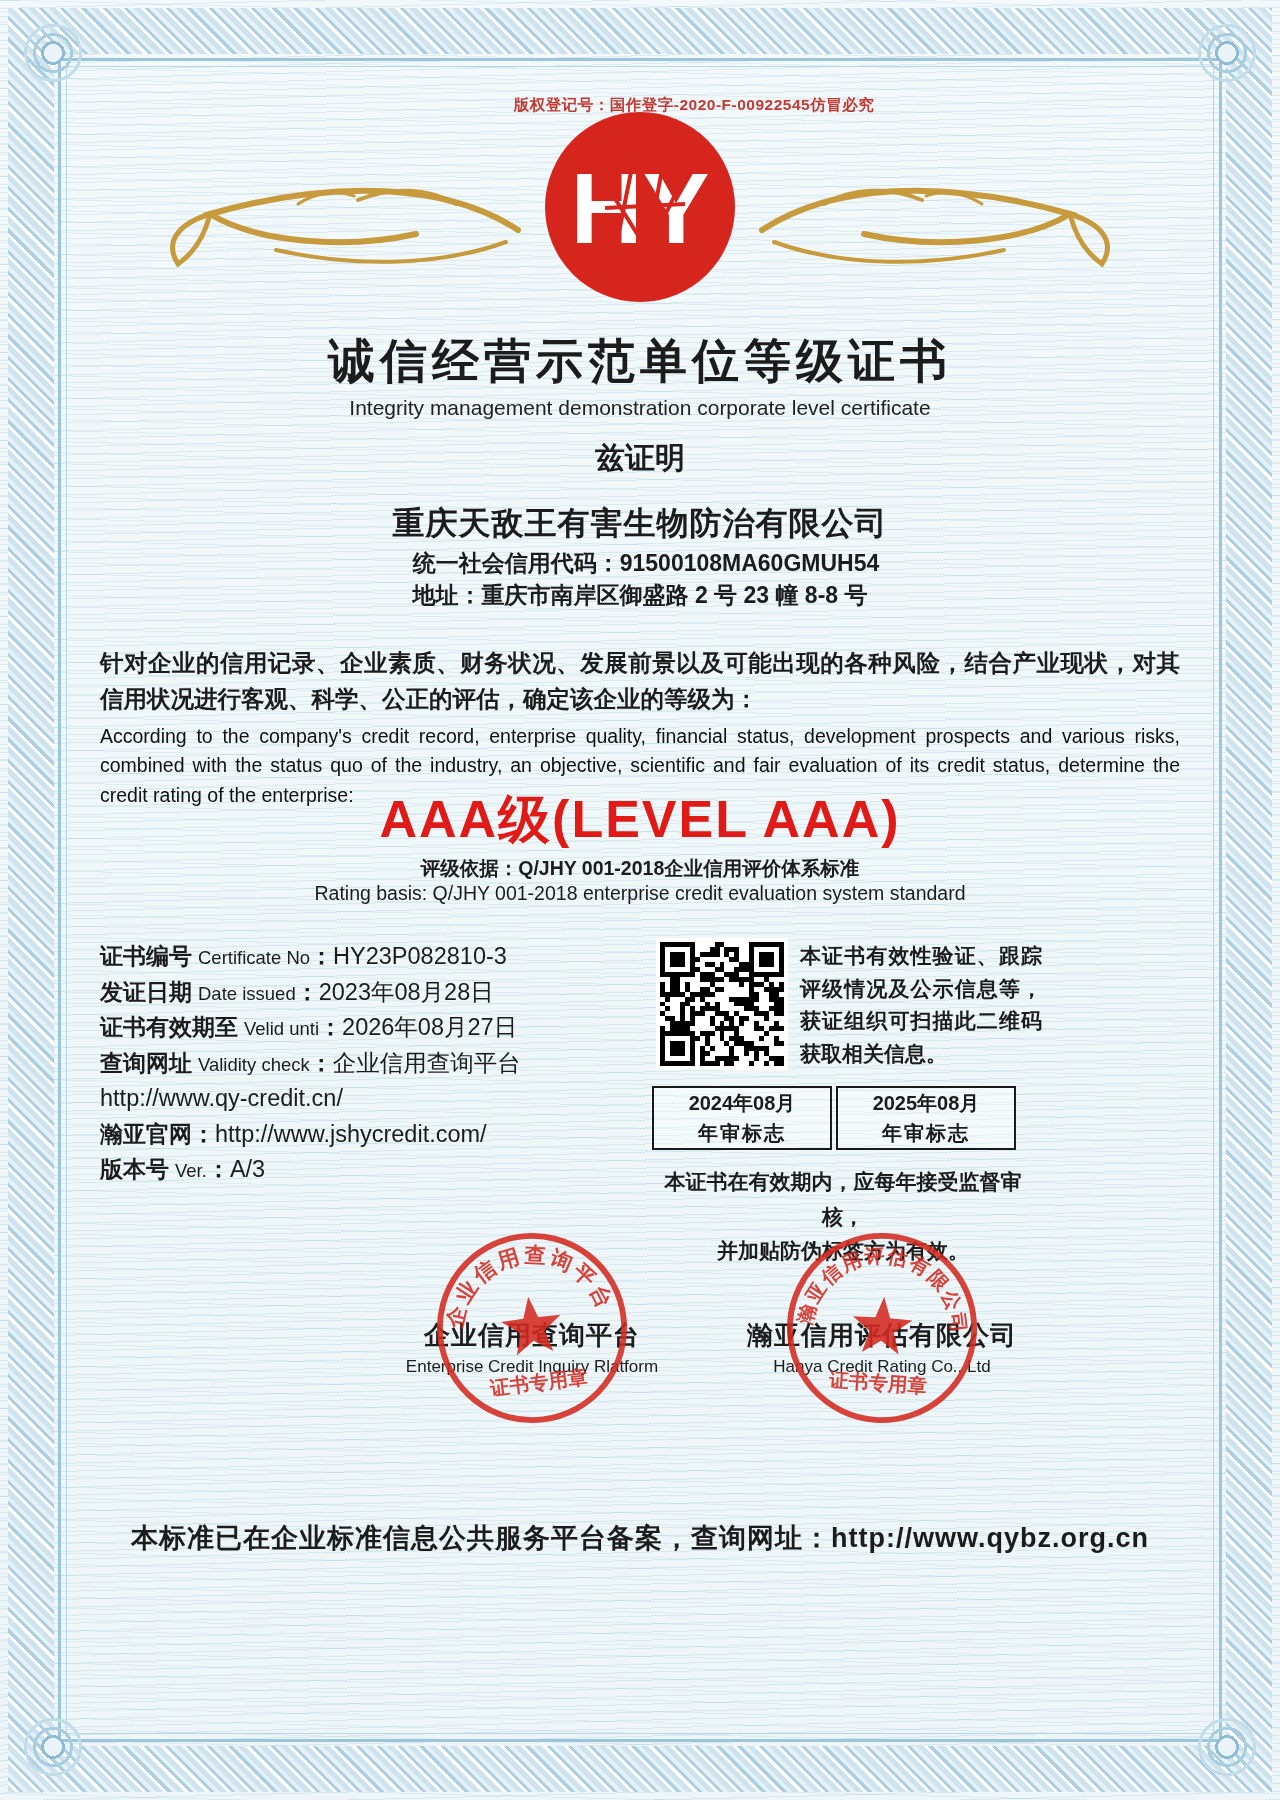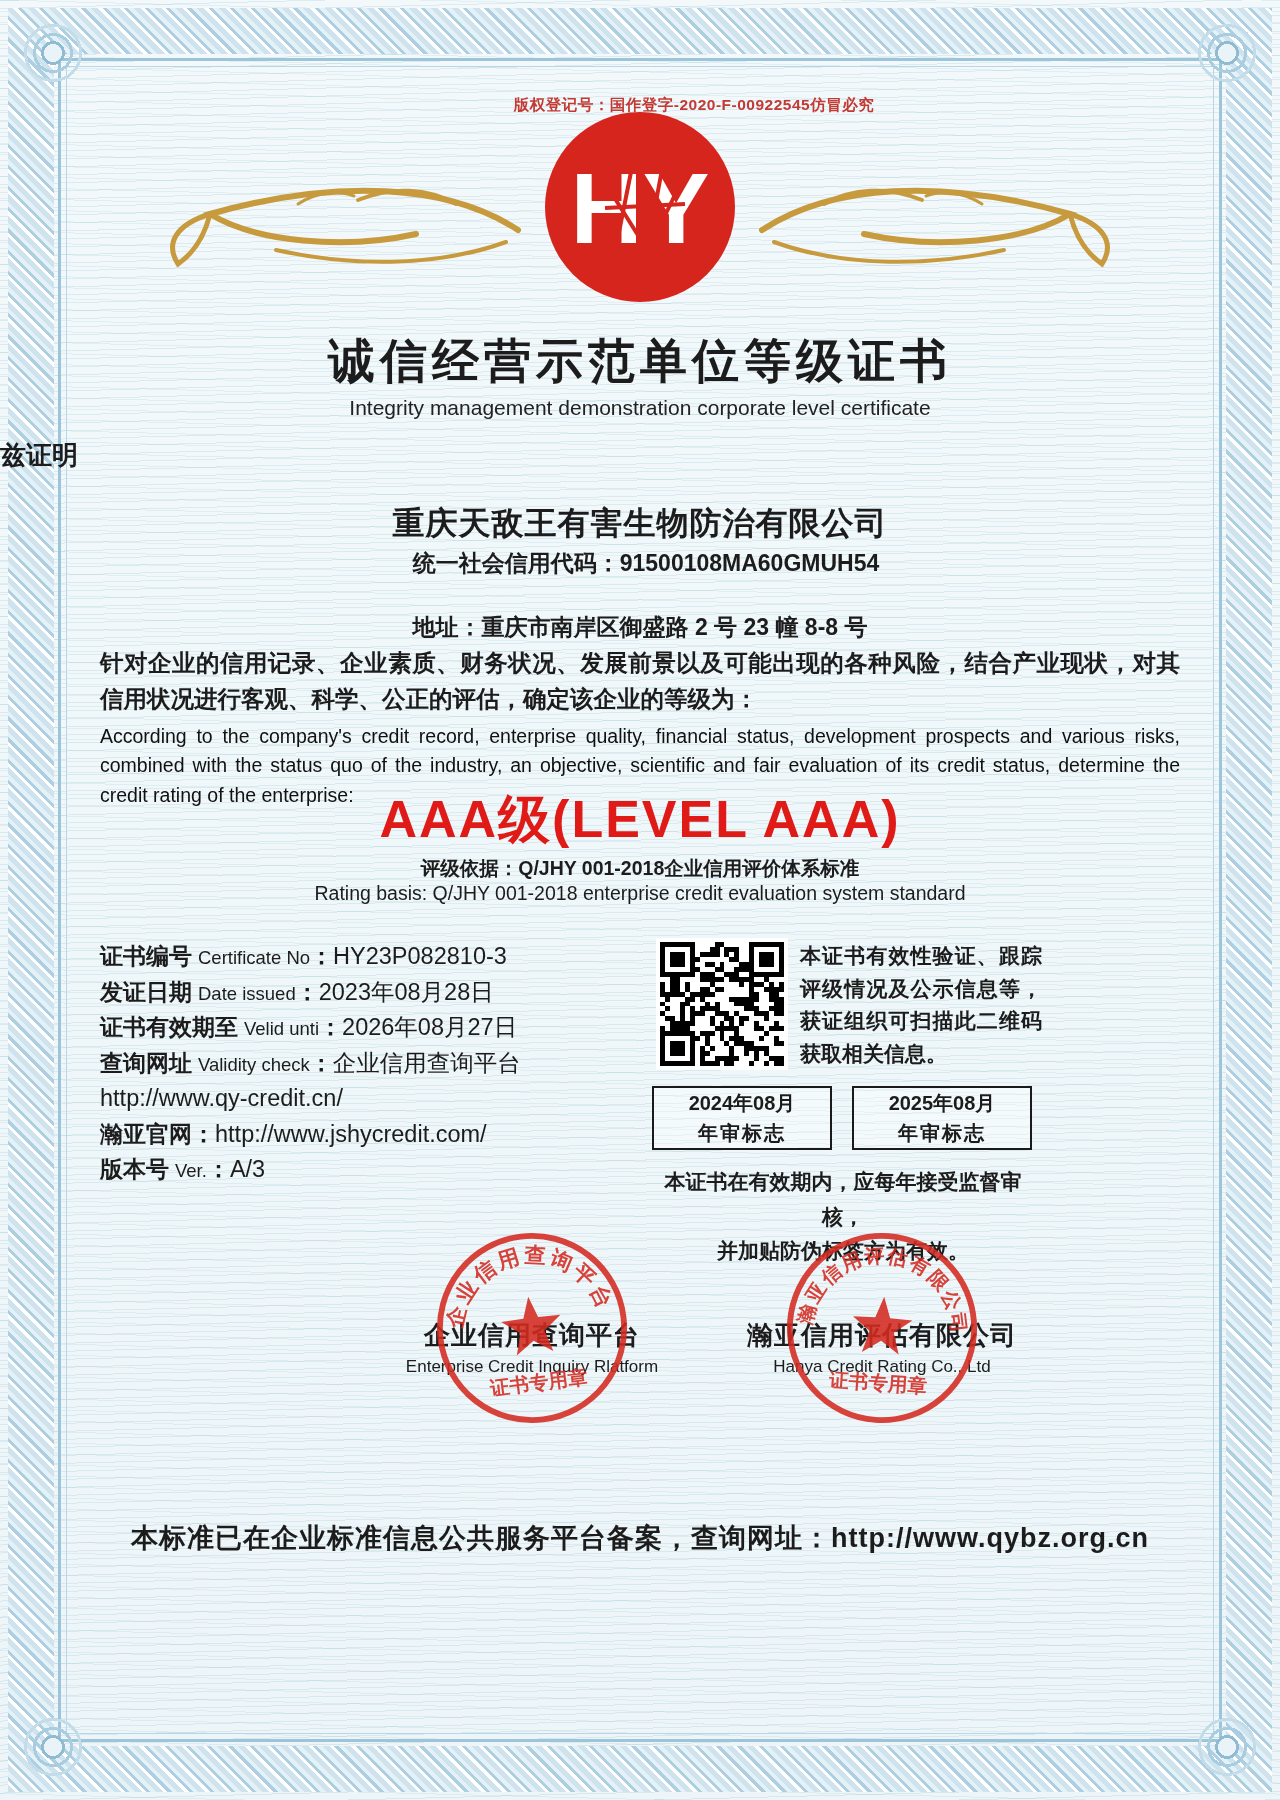--- a/index.html
+++ b/index.html
@@ -46,45 +46,45 @@
     font-size:15.5px;font-weight:700;color:#c23a33;letter-spacing:.5px;
   }
 
   .logo{position:absolute;left:545px;top:112px;width:190px;height:190px;}
   .flourish{position:absolute;top:168px;width:378px;height:120px;}
   .flourish.left{left:148px;}
   .flourish.right{right:148px;transform:scaleX(-1);}
 
   .title-cn{position:absolute;top:330px;width:100%;text-align:center;font-size:47px;font-weight:700;letter-spacing:5px;}
   .title-en{position:absolute;top:396px;width:100%;text-align:center;font-size:21px;color:#222;}
-  .certify-cn{position:absolute;top:438px;width:100%;font-size:26px;font-weight:600;}
+  .certify-cn{position:absolute;top:438px;width:100%;text-align:center;font-size:30px;font-weight:600;}
   .certify-en{position:absolute;top:472px;width:100%;text-align:center;font-size:21px;}
   .company{position:absolute;top:502px;width:100%;text-align:center;font-size:32px;font-weight:800;letter-spacing:1px;}
   .credit-code{position:absolute;top:548px;width:100%;text-align:center;font-size:23px;font-weight:600;padding-left:12px;}
-  .address{position:absolute;top:580px;width:100%;text-align:center;font-size:23px;font-weight:600;margin-top:32px;}
+  .address{position:absolute;top:580px;width:100%;text-align:center;font-size:23px;font-weight:600;}
 
   .body-cn{position:absolute;top:645px;left:100px;width:1080px;font-size:23.5px;font-weight:600;line-height:1.55;text-align:justify;}
   .body-en{position:absolute;top:722px;left:100px;width:1080px;font-size:19.5px;line-height:1.5;text-align:justify;color:#111;}
 
   .level{position:absolute;top:785px;width:100%;text-align:center;font-size:52px;font-weight:800;color:#e01a17;letter-spacing:2px;}
   .basis-cn{position:absolute;top:855px;width:100%;text-align:center;font-size:19.5px;font-weight:700;}
   .basis-en{position:absolute;top:882px;width:100%;text-align:center;font-size:19.5px;}
 
   .details{position:absolute;left:100px;top:940px;width:560px;}
   .d-row{line-height:33.5px;white-space:nowrap;}
   .d-cn{font-size:23px;font-weight:700;}
   .d-en{font-size:18.5px;margin-left:6px;}
   .d-sep{font-size:23px;font-weight:700;}
   .d-val{font-size:23.5px;}
 
   .qr{position:absolute;left:656px;top:938px;width:132px;height:132px;background:#fff;padding:4px;}
   .qr svg{width:100%;height:100%;display:block;}
   .qr-note{position:absolute;left:800px;top:940px;width:242px;font-size:21px;font-weight:600;line-height:1.55;text-align:justify;}
 
-  .year-boxes{position:absolute;left:652px;top:1086px;display:flex;gap:20px;}
+  .year-boxes{position:absolute;left:652px;top:1086px;display:flex;gap:4px;}
   .year-box{width:180px;height:64px;border:2px solid #1a1a1a;background:rgba(255,255,255,.35);
     display:flex;flex-direction:column;align-items:center;justify-content:center;gap:3px;}
   .yb-period{font-size:20px;font-weight:600;}
   .yb-label{font-size:20px;font-weight:600;letter-spacing:2px;}
 
   .validity-note{position:absolute;left:648px;top:1165px;width:390px;text-align:center;font-size:21px;font-weight:600;line-height:1.65;}
 
   .seal-group{position:absolute;top:1230px;}
   .seal-group.left{left:332px;width:400px;}
   .seal-group.right{left:682px;width:400px;}

